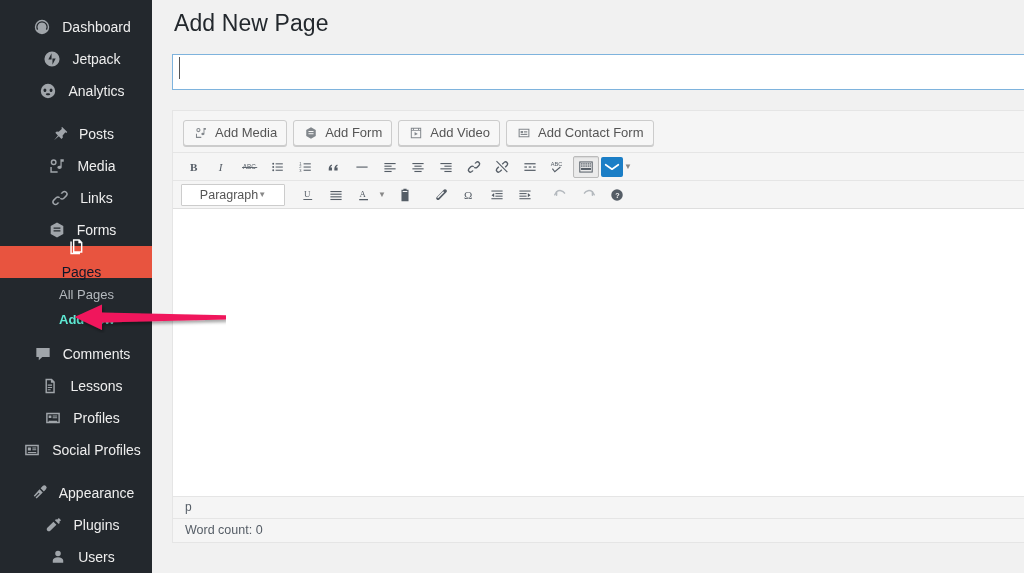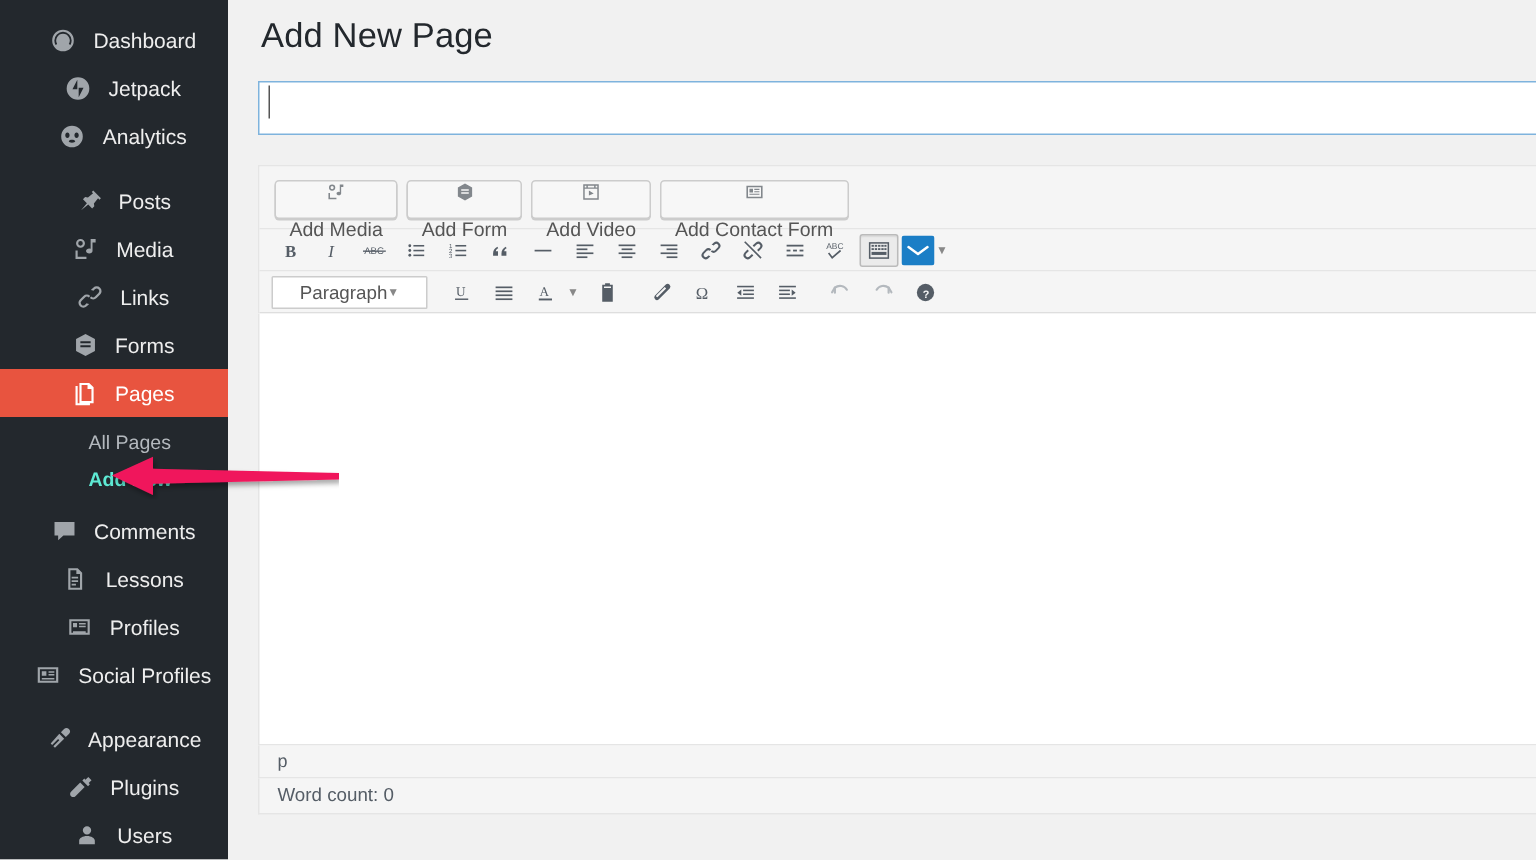--- a/index.html
+++ b/index.html
@@ -28,21 +28,21 @@
   }
   .menu-item .mi-icon {
     width: 20px; height: 20px; flex: 0 0 20px;
     margin-right: 10px;
     display: flex; align-items: center; justify-content: center;
     color: #a0a5aa;
   }
   .menu-item .mi-icon svg { display: block; }
   .menu-item .mi-label { font-size: 14px; }
   .menu-item.current {
-    background: #e8543f; color: #ffffff; position: relative;
+    background: #e8543f; color: #0f172a; position: relative; flex-direction: column;
   }
   .menu-item.current .mi-icon { color: #fff; }
   .menu-item.current::after {
     content: ""; position: absolute; right: -8px; top: 50%;
     margin-top: -8px; width: 0; height: 0;
     border-top: 8px solid transparent;
     border-bottom: 8px solid transparent;
     border-left: 8px solid #e8543f;
   }
   .submenu { background: #23282d; padding: 4px 0 6px 0; }
@@ -97,21 +97,20 @@
     border-bottom: 1px solid #e5e5e5;
     display: flex; align-items: center; gap: 6px;
   }
   .media-btn {
     display: inline-flex; align-items: center; gap: 6px;
     height: 26px; padding: 0 9px;
     background: #f7f7f7; border: 1px solid #cccccc;
     border-radius: 3px; font-size: 13px; color: #555;
     line-height: 24px; white-space: nowrap;
     box-shadow: 0 1px 0 #ccc;
-    flex-direction: column;
   }
   .media-btn .mb-icon {
     width: 16px; height: 16px; display: flex;
     align-items: center; justify-content: center; color: #82878c;
   }
 
   
   .tb-row {
     display: flex; align-items: center;
     height: 28px; padding-left: 8px;

